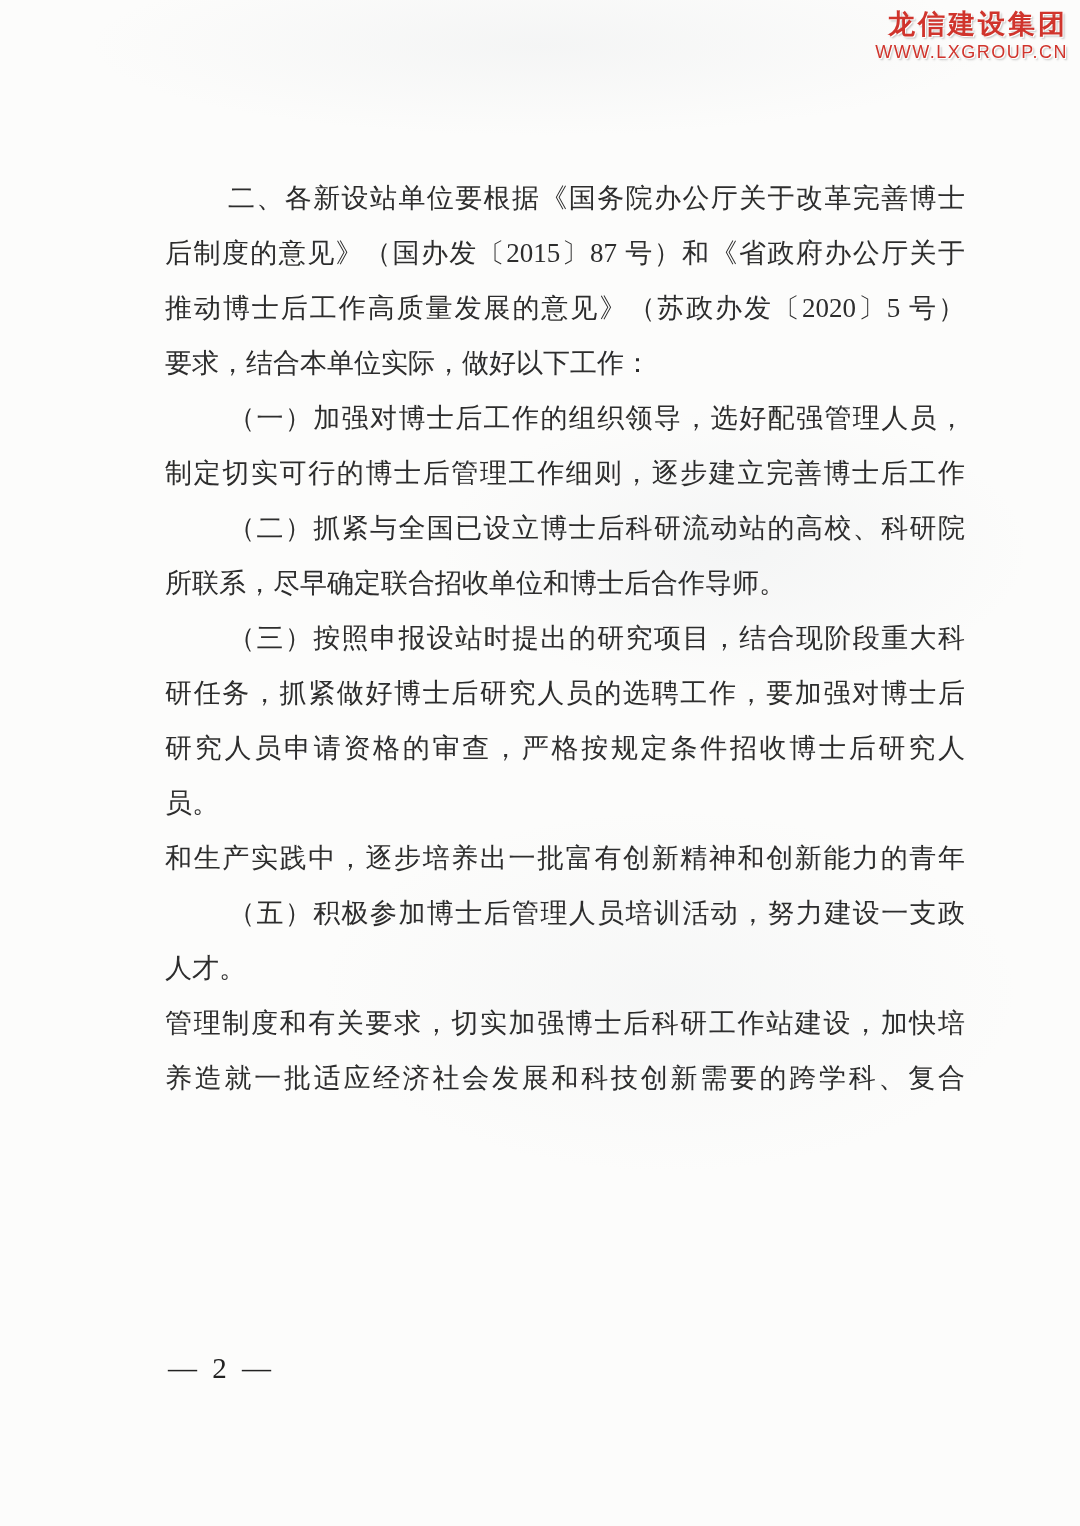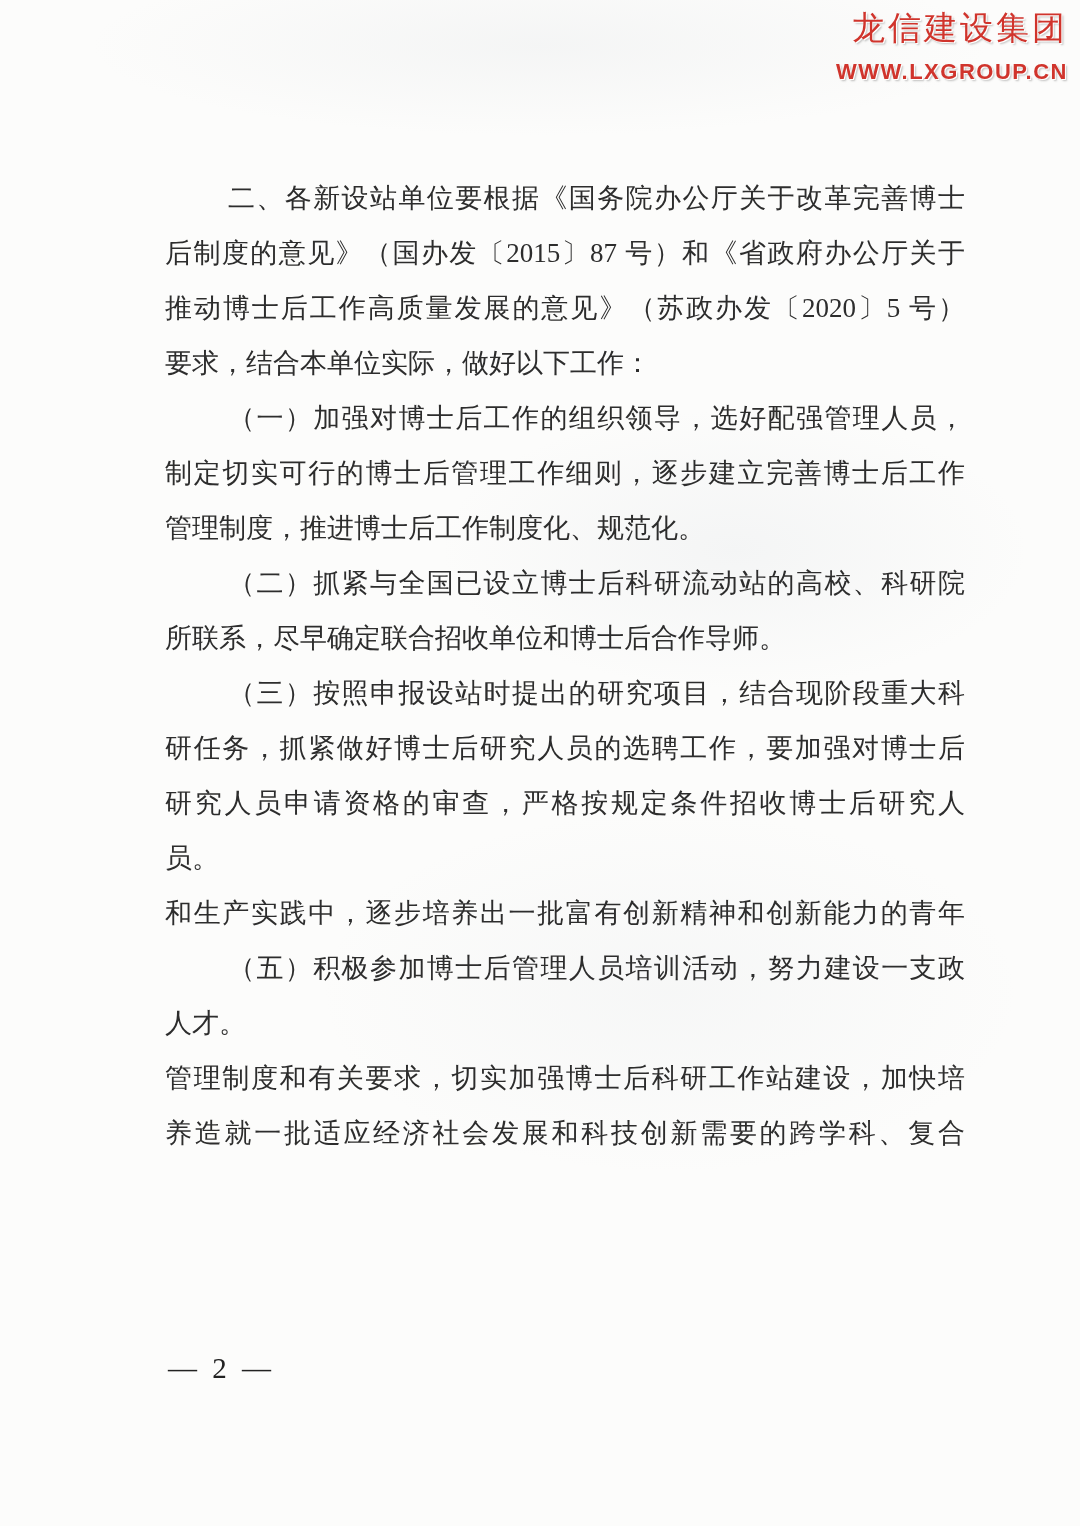--- a/index.html
+++ b/index.html
@@ -24,30 +24,30 @@
   .logo {
     position: absolute;
     top: 10px;
     right: 12px;
     text-align: right;
     color: #d0342c;
     font-family: "Liberation Sans", "DejaVu Sans", sans-serif;
     line-height: 1.1;
   }
   .logo-cn {
-    font-size: 33px;
-    font-weight: normal;
+    font-size: 27px;
+    font-weight: bold;
     letter-spacing: 3px;
     text-shadow: 1px 1px 0 #ffffff, 2px 2px 2px rgba(120,120,120,0.45);
   }
   .logo-url {
-    font-size: 22px;
-    font-weight: bold;
+    font-size: 18px;
+    font-weight: normal;
     letter-spacing: 1.5px;
-    margin-top: 14px;
+    margin-top: 3px;
     text-shadow: 1px 1px 0 #ffffff, 2px 2px 2px rgba(120,120,120,0.45);
   }
   .content {
     position: absolute;
     left: 165px;
     top: 180px;
     width: 800px;
   }
   .line {
     font-size: 27px;
@@ -82,21 +82,20 @@
     <div class="logo-url">WWW.LXGROUP.CN</div>
   </div>
 
   <div class="content">
     <div class="line indent j">二、各新设站单位要根据《国务院办公厅关于改革完善博士</div>
     <div class="line j">后制度的意见》（国办发〔2015〕87 号）和《省政府办公厅关于</div>
     <div class="line j">推动博士后工作高质量发展的意见》（苏政办发〔2020〕5 号）</div>
     <div class="line">要求，结合本单位实际，做好以下工作：</div>
     <div class="line indent j">（一）加强对博士后工作的组织领导，选好配强管理人员，</div>
     <div class="line j">制定切实可行的博士后管理工作细则，逐步建立完善博士后工作</div>
-    <div class="line">管理制度，推进博士后工作制度化、规范化。</div>
     <div class="line indent j">（二）抓紧与全国已设立博士后科研流动站的高校、科研院</div>
     <div class="line">所联系，尽早确定联合招收单位和博士后合作导师。</div>
     <div class="line indent j">（三）按照申报设站时提出的研究项目，结合现阶段重大科</div>
     <div class="line j">研任务，抓紧做好博士后研究人员的选聘工作，要加强对博士后</div>
     <div class="line j">研究人员申请资格的审查，严格按规定条件招收博士后研究人</div>
     <div class="line">员。</div>
     <div class="line j">和生产实践中，逐步培养出一批富有创新精神和创新能力的青年</div>
     <div class="line indent j">（五）积极参加博士后管理人员培训活动，努力建设一支政</div>
     <div class="line">人才。</div>
     <div class="line j">管理制度和有关要求，切实加强博士后科研工作站建设，加快培</div>

